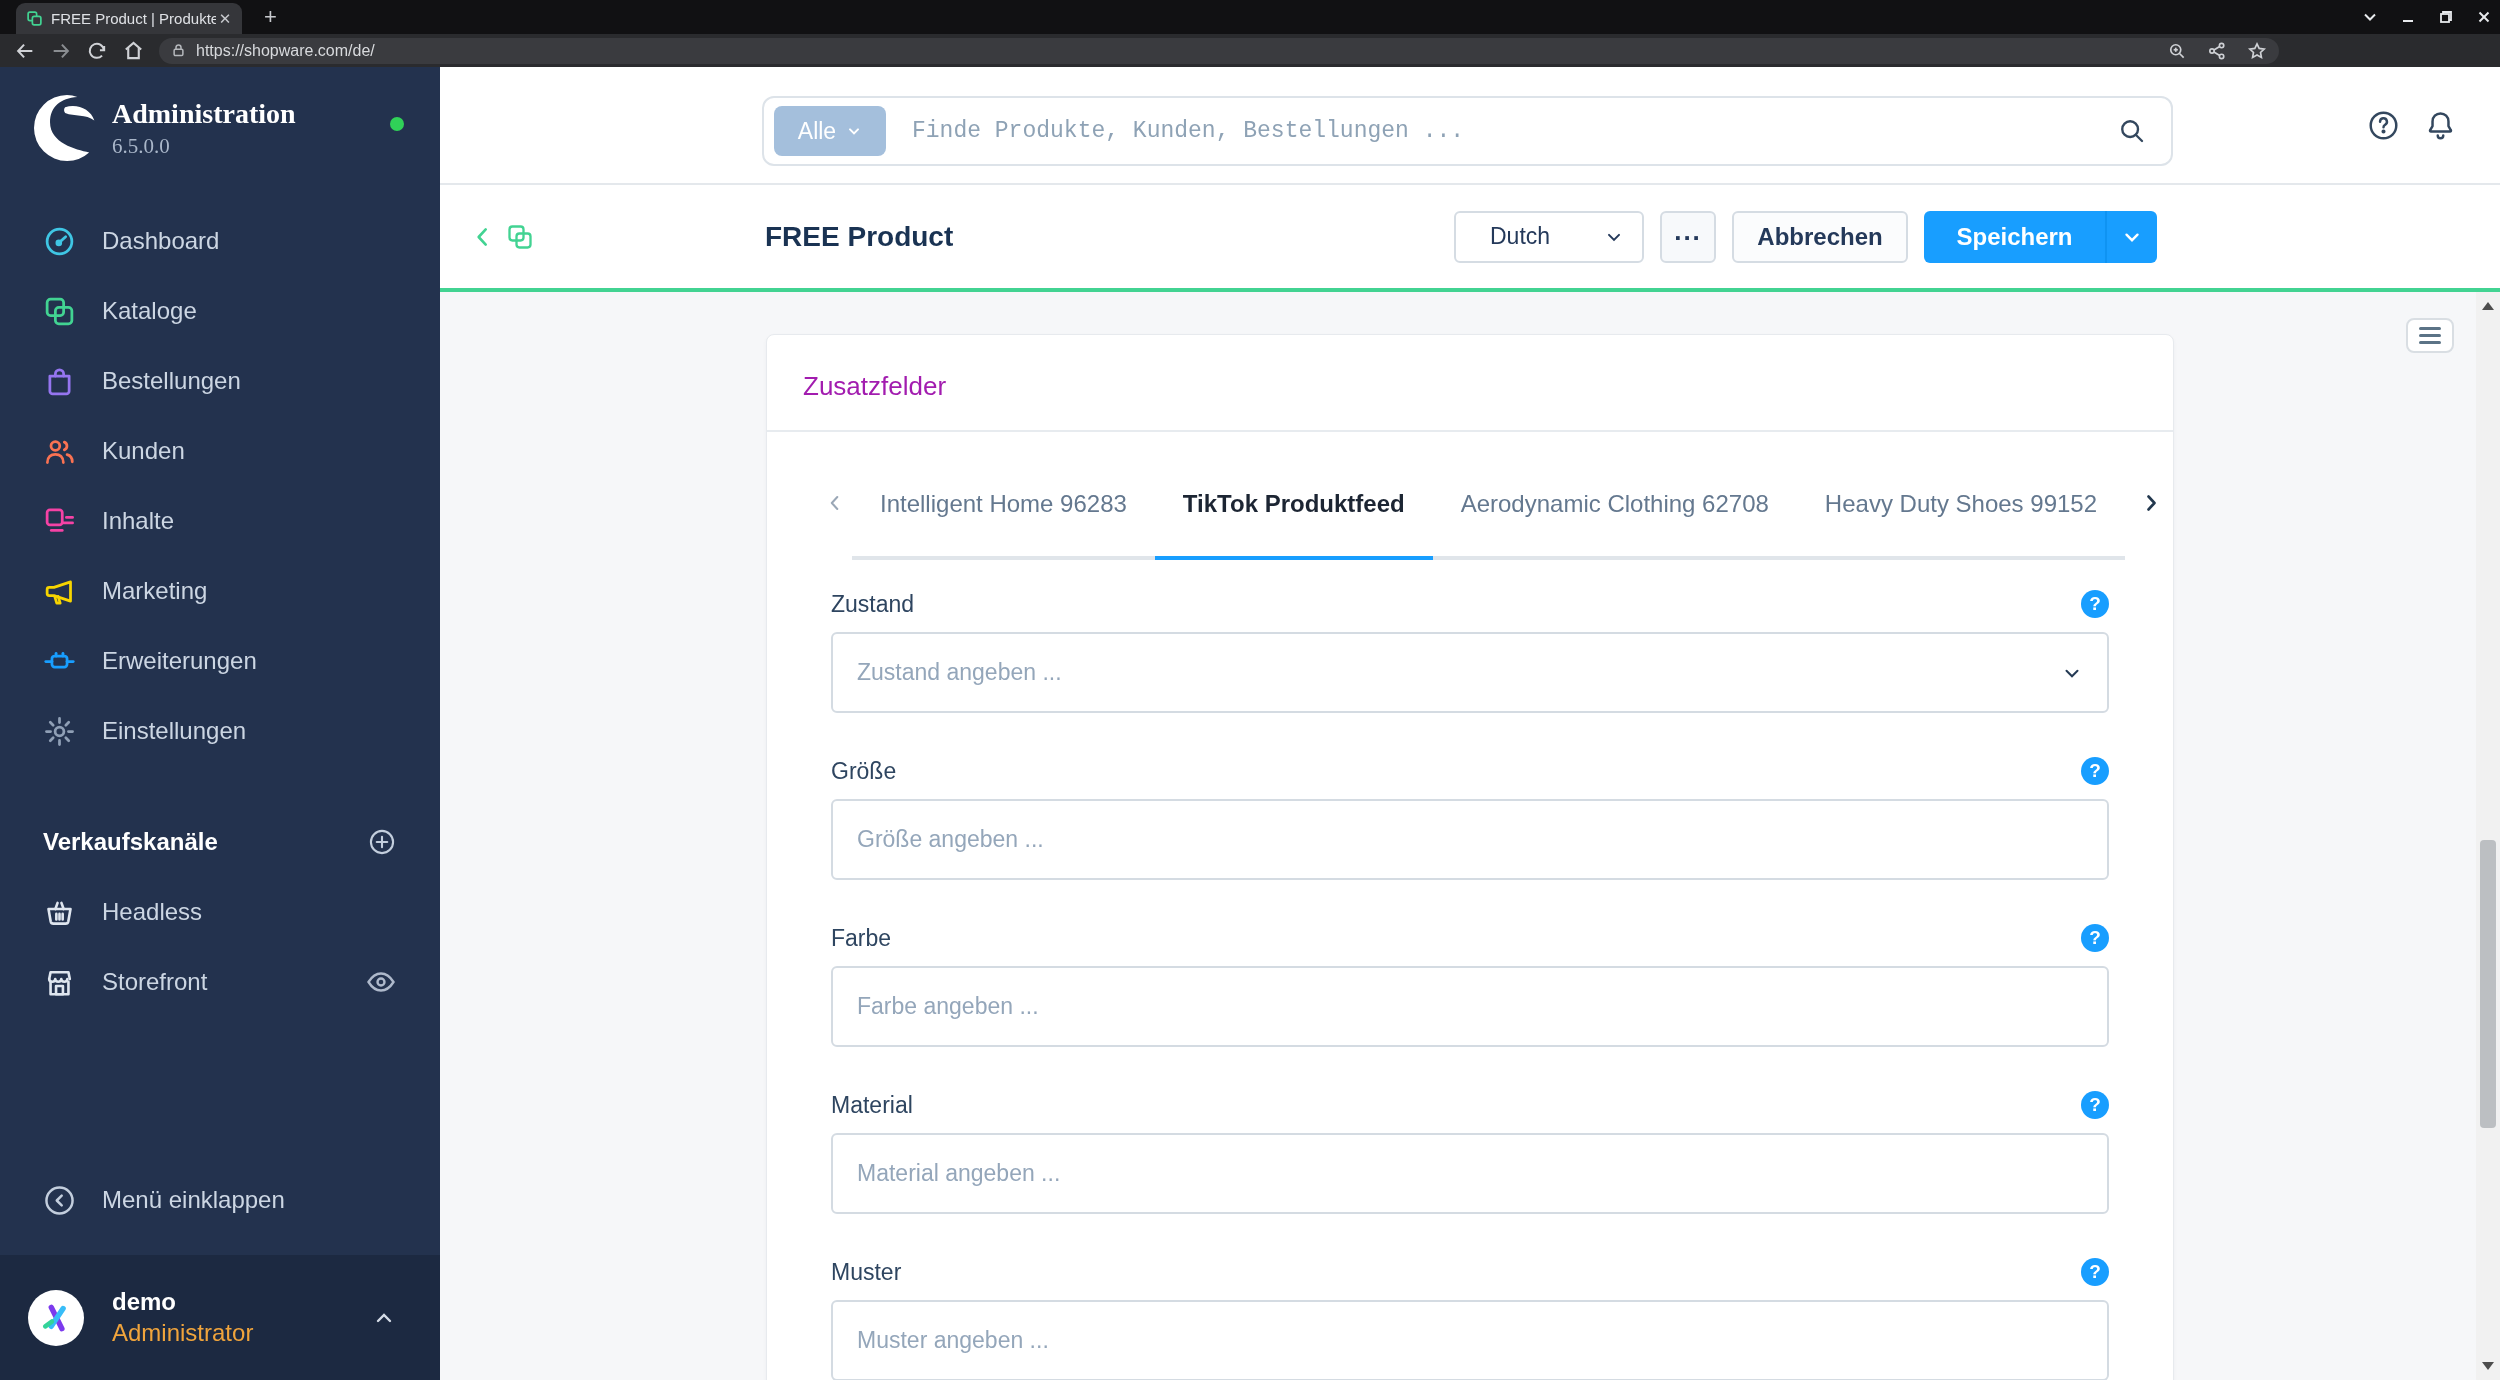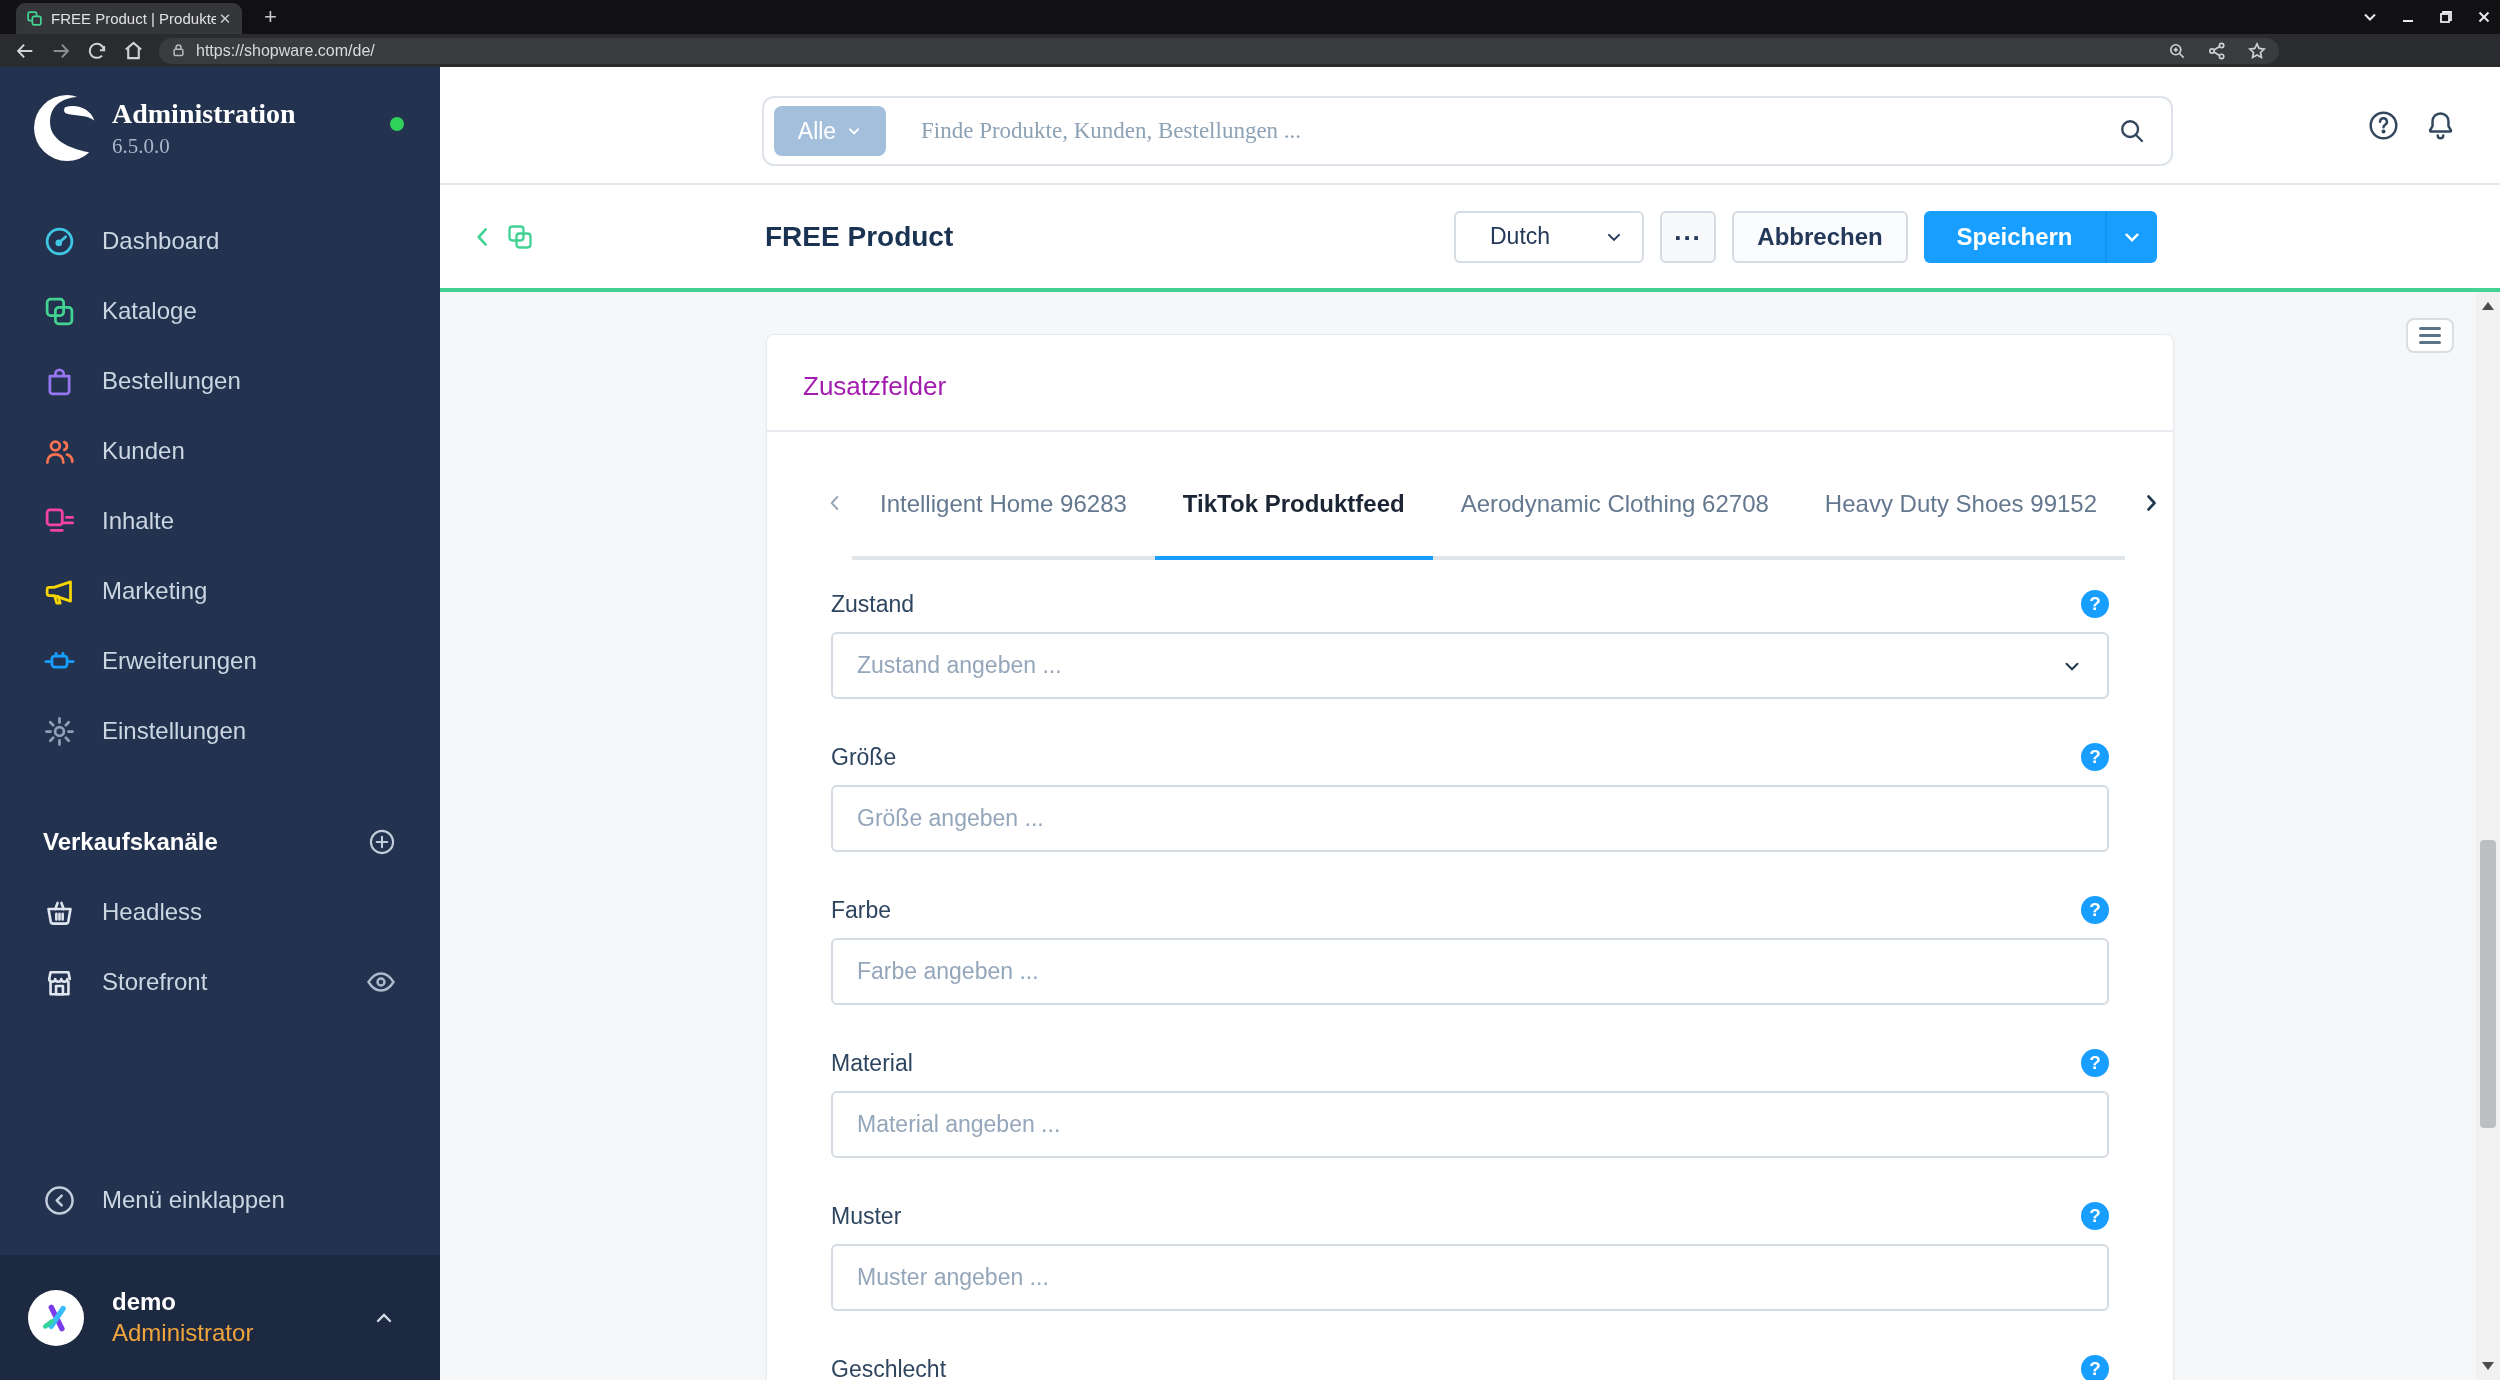--- a/index.html
+++ b/index.html
@@ -48,21 +48,21 @@
   .user-name { color:#fff; font-weight:bold; font-size:24px; }
   .user-role { color:#f0a43c; font-size:24px; margin-top:3px; }
 
   
   .main { flex:1; display:flex; flex-direction:column; background:#fff; position:relative; }
   .hdr { height:118px; flex:0 0 118px; background:#fff; border-bottom:2px solid #e4e8ec; position:relative; }
   .searchbar { position:absolute; left:322px; top:29px; width:1411px; height:70px; background:#fff;
                border:2px solid #dde3e9; border-radius:12px; display:flex; align-items:center; padding:0 24px 0 10px; }
   .scope-chip { height:50px; min-width:112px; background:#a4bfdc; border-radius:8px; color:#fff;
                 display:flex; align-items:center; justify-content:center; gap:10px; font-size:23px; padding:0 16px; }
-  .search-ph { color:#8ea2b5; font-size:23px; margin-left:35px; flex:1; border:none; outline:none; background:transparent; font-family:Liberation Serif, serif; }
+  .search-ph { color:#8ea2b5; font-size:23px; margin-left:26px; flex:1; border:none; outline:none; background:transparent; font-family:Liberation Mono, monospace; }
   .search-ph::placeholder { color:#8ea2b5; }
   .hdr-icons { position:absolute; right:43px; top:0; height:100%; display:flex; align-items:center; gap:24px; }
 
   
   .smartbar { height:107px; flex:0 0 107px; background:#fff; border-bottom:4px solid #42d392; position:relative;
               display:flex; align-items:center; }
   .sb-back { position:absolute; left:30px; top:50%; transform:translateY(-50%); }
   .sb-copy { position:absolute; left:66px; top:50%; transform:translateY(-50%); }
   .sb-title { position:absolute; left:325px; font-size:28px; font-weight:bold; color:#1a3353; }
   .sb-actions { position:absolute; right:343px; display:flex; align-items:center; gap:16px; }
@@ -93,21 +93,21 @@
   .tabs { flex:1; display:flex; border-bottom:4px solid #e0e5ea; margin:0 14px 0 0; }
   .tab { padding:20px 28px 0; display:flex; align-items:center; font-size:24px; color:#64788f;
          border-bottom:4px solid transparent; margin-bottom:-4px; white-space:nowrap; }
   .tab.active { color:#1c2533; font-weight:600; border-bottom-color:#189eff; }
   .fields { padding:30px 64px 0; }
   .field { margin-bottom:44px; }
   .field-label-row { display:flex; align-items:center; justify-content:space-between; margin-bottom:14px; }
   .field-label { font-size:23px; color:#2e4560; }
   .help-icon { width:28px; height:28px; border-radius:50%; background:#189eff; color:#fff; font-size:19px; font-weight:bold;
                display:flex; align-items:center; justify-content:center; }
-  .input, .select { width:100%; height:67px; border:2px solid #d4dbe2; border-radius:6px; background:#fff;
+  .input, .select { width:100%; height:81px; border:2px solid #d4dbe2; border-radius:6px; background:#fff;
                     font-size:23px; color:#243a54; padding:8px 24px; font-family:inherit; }
   .input::placeholder { color:#94a6ba; }
   .select { display:flex; align-items:center; justify-content:space-between; }
   .select .ph { color:#94a6ba; }
 
   
   .vscroll { position:absolute; top:0; right:0; bottom:0; width:24px; background:#f1f1f1; }
   .vs-arrow { position:absolute; left:0; width:24px; height:24px; display:flex; align-items:center; justify-content:center; }
   .vs-up { top:2px; } .vs-down { bottom:2px; }
   .tri-up { width:0; height:0; border-left:6px solid transparent; border-right:6px solid transparent; border-bottom:8px solid #4d4d4d; }

